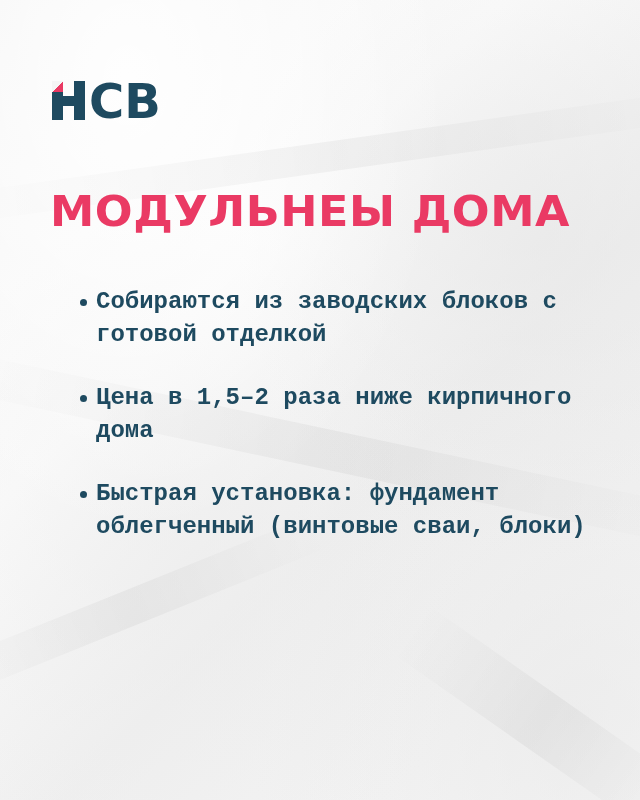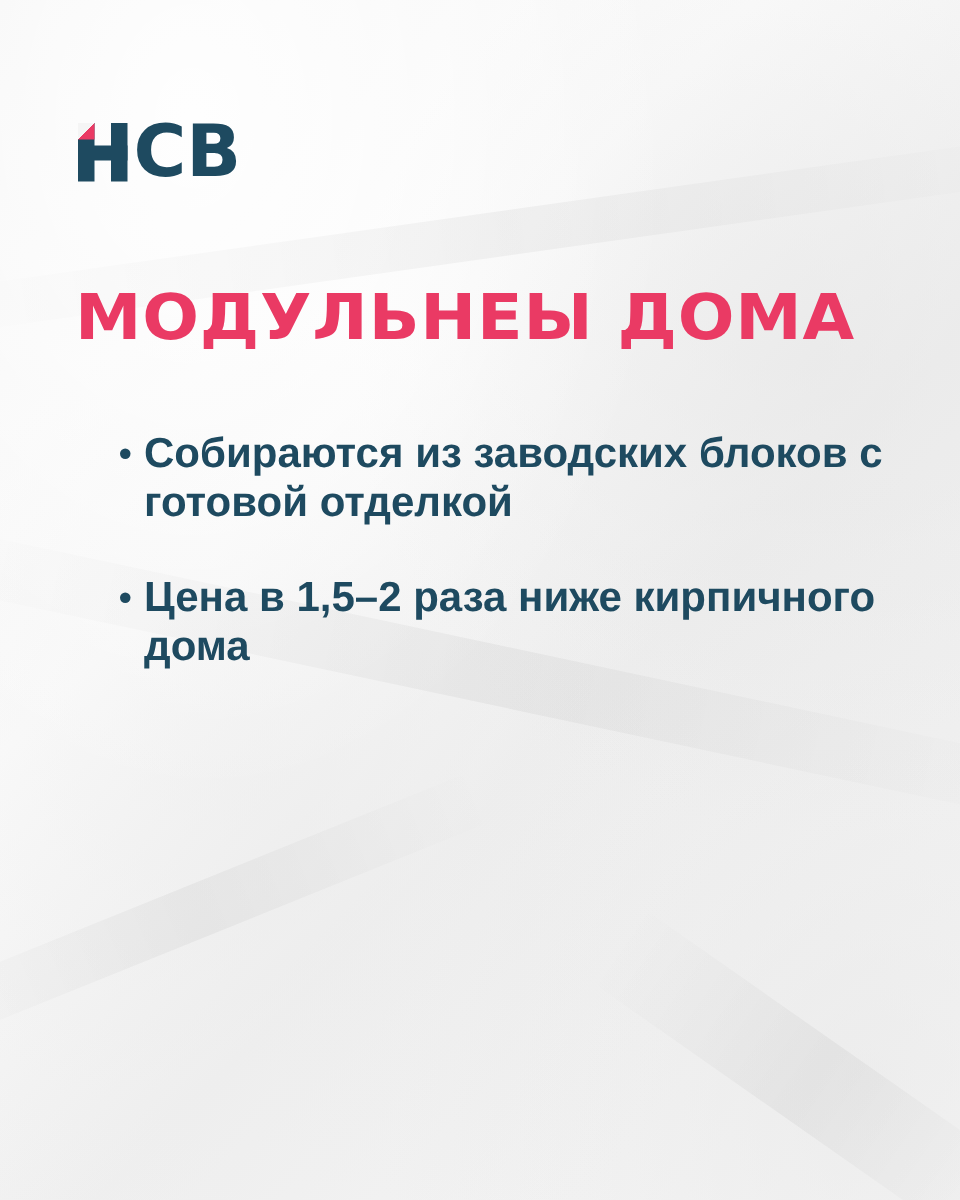--- a/index.html
+++ b/index.html
@@ -28,21 +28,21 @@
     .crease.c1 { left: -40px; top: 140px; width: 760px; height: 30px; transform: rotate(-8deg); }
     .crease.c2 { left: -60px; top: 430px; width: 780px; height: 40px; transform: rotate(12deg); }
     .crease.c3 { left: 380px; top: 690px; width: 320px; height: 60px; transform: rotate(35deg); }
     .crease.c4 { left: -80px; top: 590px; width: 420px; height: 36px; transform: rotate(-22deg); }
 
     .logo {
       position: absolute;
       left: 52px;
       top: 81px;
       display: flex;
-      align-items: center;
+      align-items: flex-start;
       height: 40px;
     }
     .logo-h {
       position: relative;
       width: 33px;
       height: 39px;
       margin-right: 4px;
     }
     .logo-h .stem-l {
       position: absolute; left: 0; top: 0; width: 11px; height: 39px; background: #1e4a60;
@@ -91,23 +91,23 @@
       top: 285px;
       width: 520px;
       margin: 0;
       padding: 0;
       list-style: none;
     }
     .bullet {
       position: relative;
       padding-left: 18px;
       margin-bottom: 30px;
-      font-family: Liberation Sans, sans-serif;
+      font-family: Liberation Mono, monospace;
       font-weight: bold;
-      font-size: 28px;
+      font-size: 24px;
       line-height: 33px;
       color: #1e4a60;
     }
     .bullet-dot {
       position: absolute;
       left: 2px;
       top: 14px;
       width: 7px;
       height: 7px;
       border-radius: 50%;
@@ -139,13 +139,17 @@
 
 <ul class="bullets">
   <li class="bullet">
     <span class="bullet-dot"></span>
     <span class="bullet-text">Собираются из заводских блоков с готовой отделкой</span>
   </li>
   <li class="bullet">
     <span class="bullet-dot"></span>
     <span class="bullet-text">Цена в 1,5–2 раза ниже кирпичного дома</span>
   </li>
+  <li class="bullet">
+    <span class="bullet-dot"></span>
+    <span class="bullet-text">Быстрая установка: фундамент облегченный (винтовые сваи, блоки)</span>
+  </li>
 </ul>
 
 </body></html>

